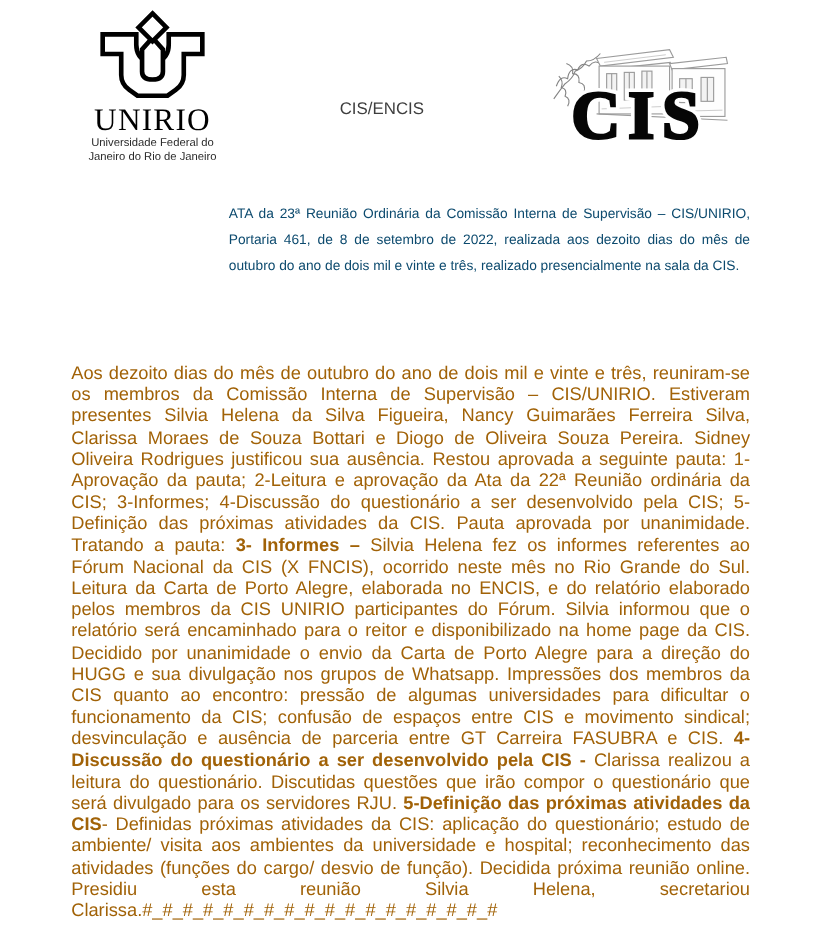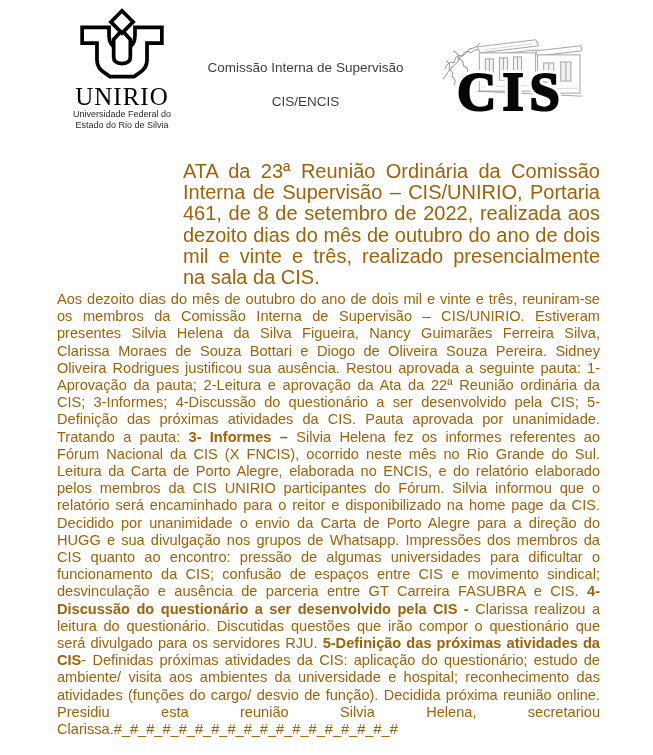--- a/index.html
+++ b/index.html
@@ -50,24 +50,24 @@
     position: absolute;
     left: 439px; top: 24px;
     width: 146px; height: 95px;
   }
 
   
   .ata-heading {
     position: absolute;
     left: 183px; top: 161px;
     width: 417px;
-    font-size: 20px;
+    font-size: 11px;
     line-height: 21.2px;
     text-align: justify;
-    color: #a16207;
+    color: #0c4a6e;
   }
 
   
   .ata-body {
     position: absolute;
     left: 57px; top: 291px;
     width: 543px;
     font-size: 14.6px;
     line-height: 17.2px;
     text-align: justify;
@@ -86,26 +86,25 @@
 
       <path d="M7,21 H36 V30 Q36,41 46,45 L50,47 L54,45 Q64,41 64,30 V21 H93 V38 H77 V56 Q77,64 70,69 L63,74 H37 L30,69 Q23,64 23,56 V38 H7 Z" fill="#ffffff" stroke="#000000" stroke-width="4" stroke-linejoin="miter"></path>
 
       <path d="M50,24 L59,34 V53 Q59,60 50,60 Q41,60 41,53 V34 Z" fill="#ffffff" stroke="#000000" stroke-width="4" stroke-linejoin="miter"></path>
 
       <path d="M50,3 L62,15 L50,27 L38,15 Z" fill="#ffffff" stroke="#000000" stroke-width="4" stroke-linejoin="miter"></path>
     </svg>
     <div class="unirio-name">UNIRIO</div>
     <div class="unirio-sub">
       <div>Universidade Federal do</div>
-      <div>Estado do Rio de Silvia</div>
+      <div>Janeiro do Rio de Janeiro</div>
     </div>
   </div>
 
   <div class="header-center">
-    <div class="line1">Comissão Interna de Supervisão</div>
     <div class="line2">CIS/ENCIS</div>
   </div>
 
   <div class="cis-logo">
     <svg width="146" height="95" viewBox="0 0 145 93" aria-hidden="true">
 
       <g fill="none" stroke="#6f6f6f" stroke-width="0.9" opacity="0.85">
         <path d="M6,44 q3,-9 9,-6 q1,-9 8,-7 q3,-7 9,-3 q5,-6 10,-1 q2,-5 6,-3"></path>
         <path d="M4,54 q5,-7 9,-12 q6,-4 8,-10 q6,-2 9,-8 q6,0 11,-6"></path>
         <path d="M8,36 q4,4 2,9 q5,1 3,7 q5,2 2,8"></path>

